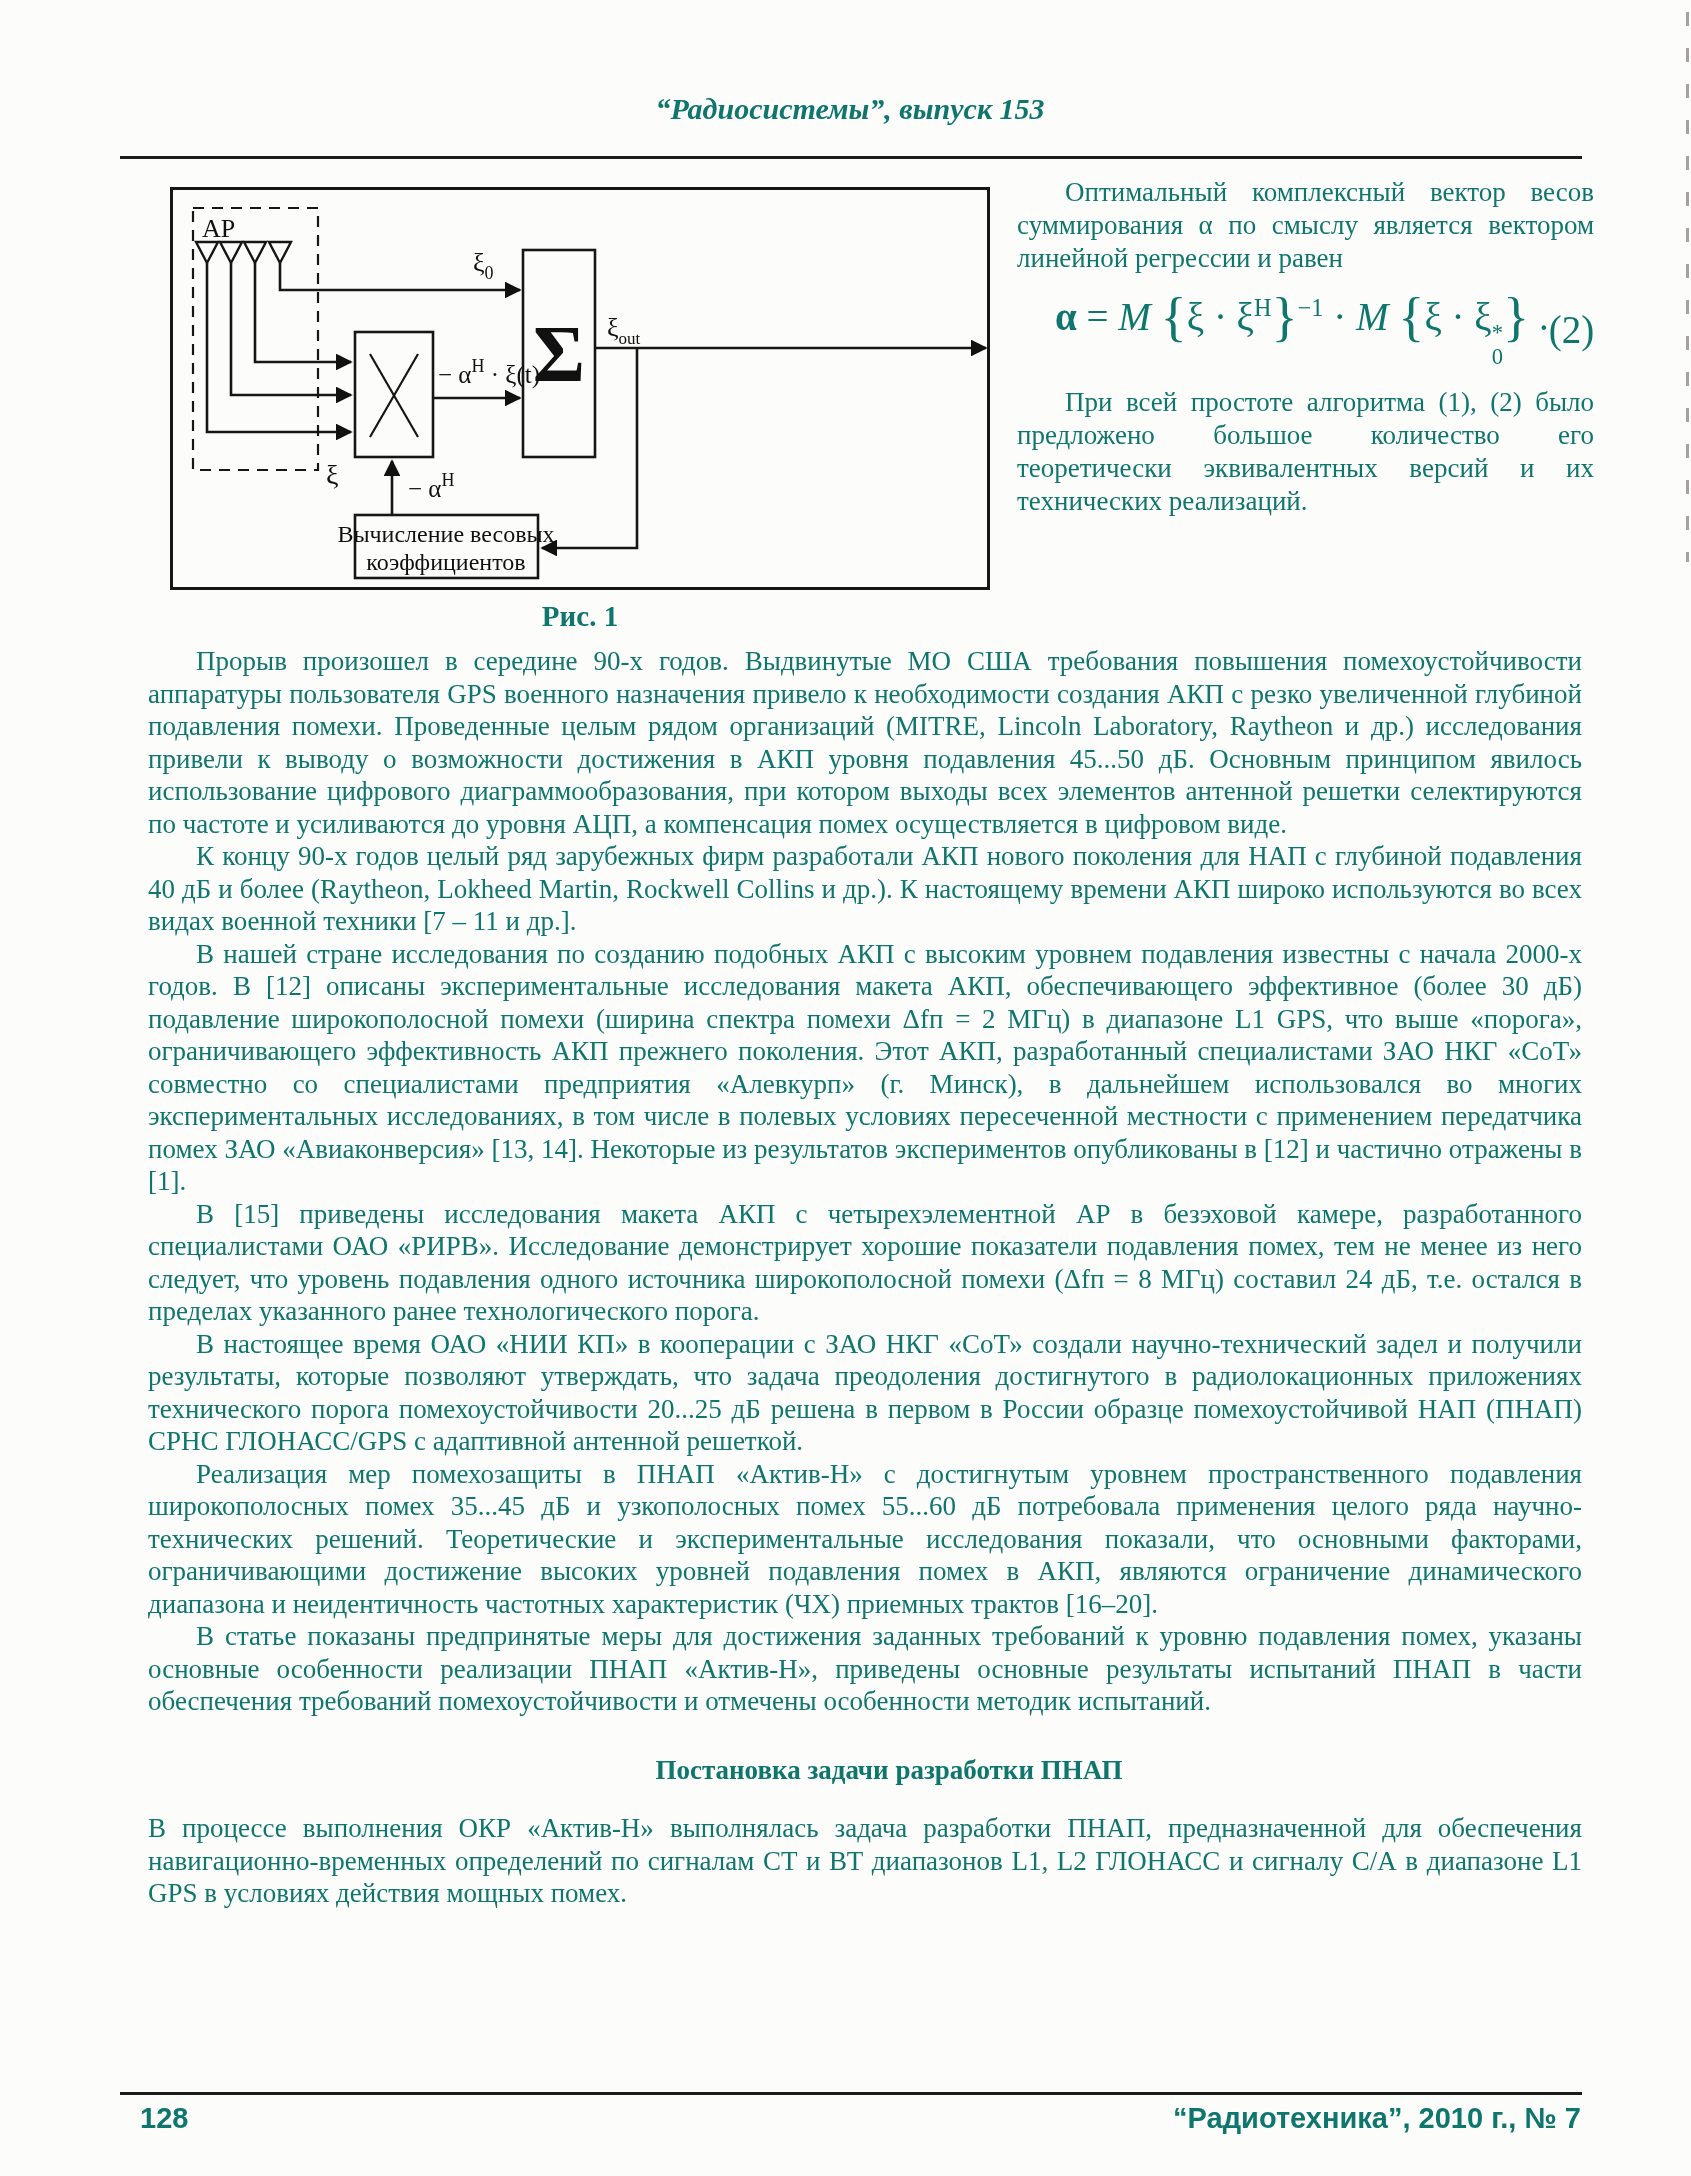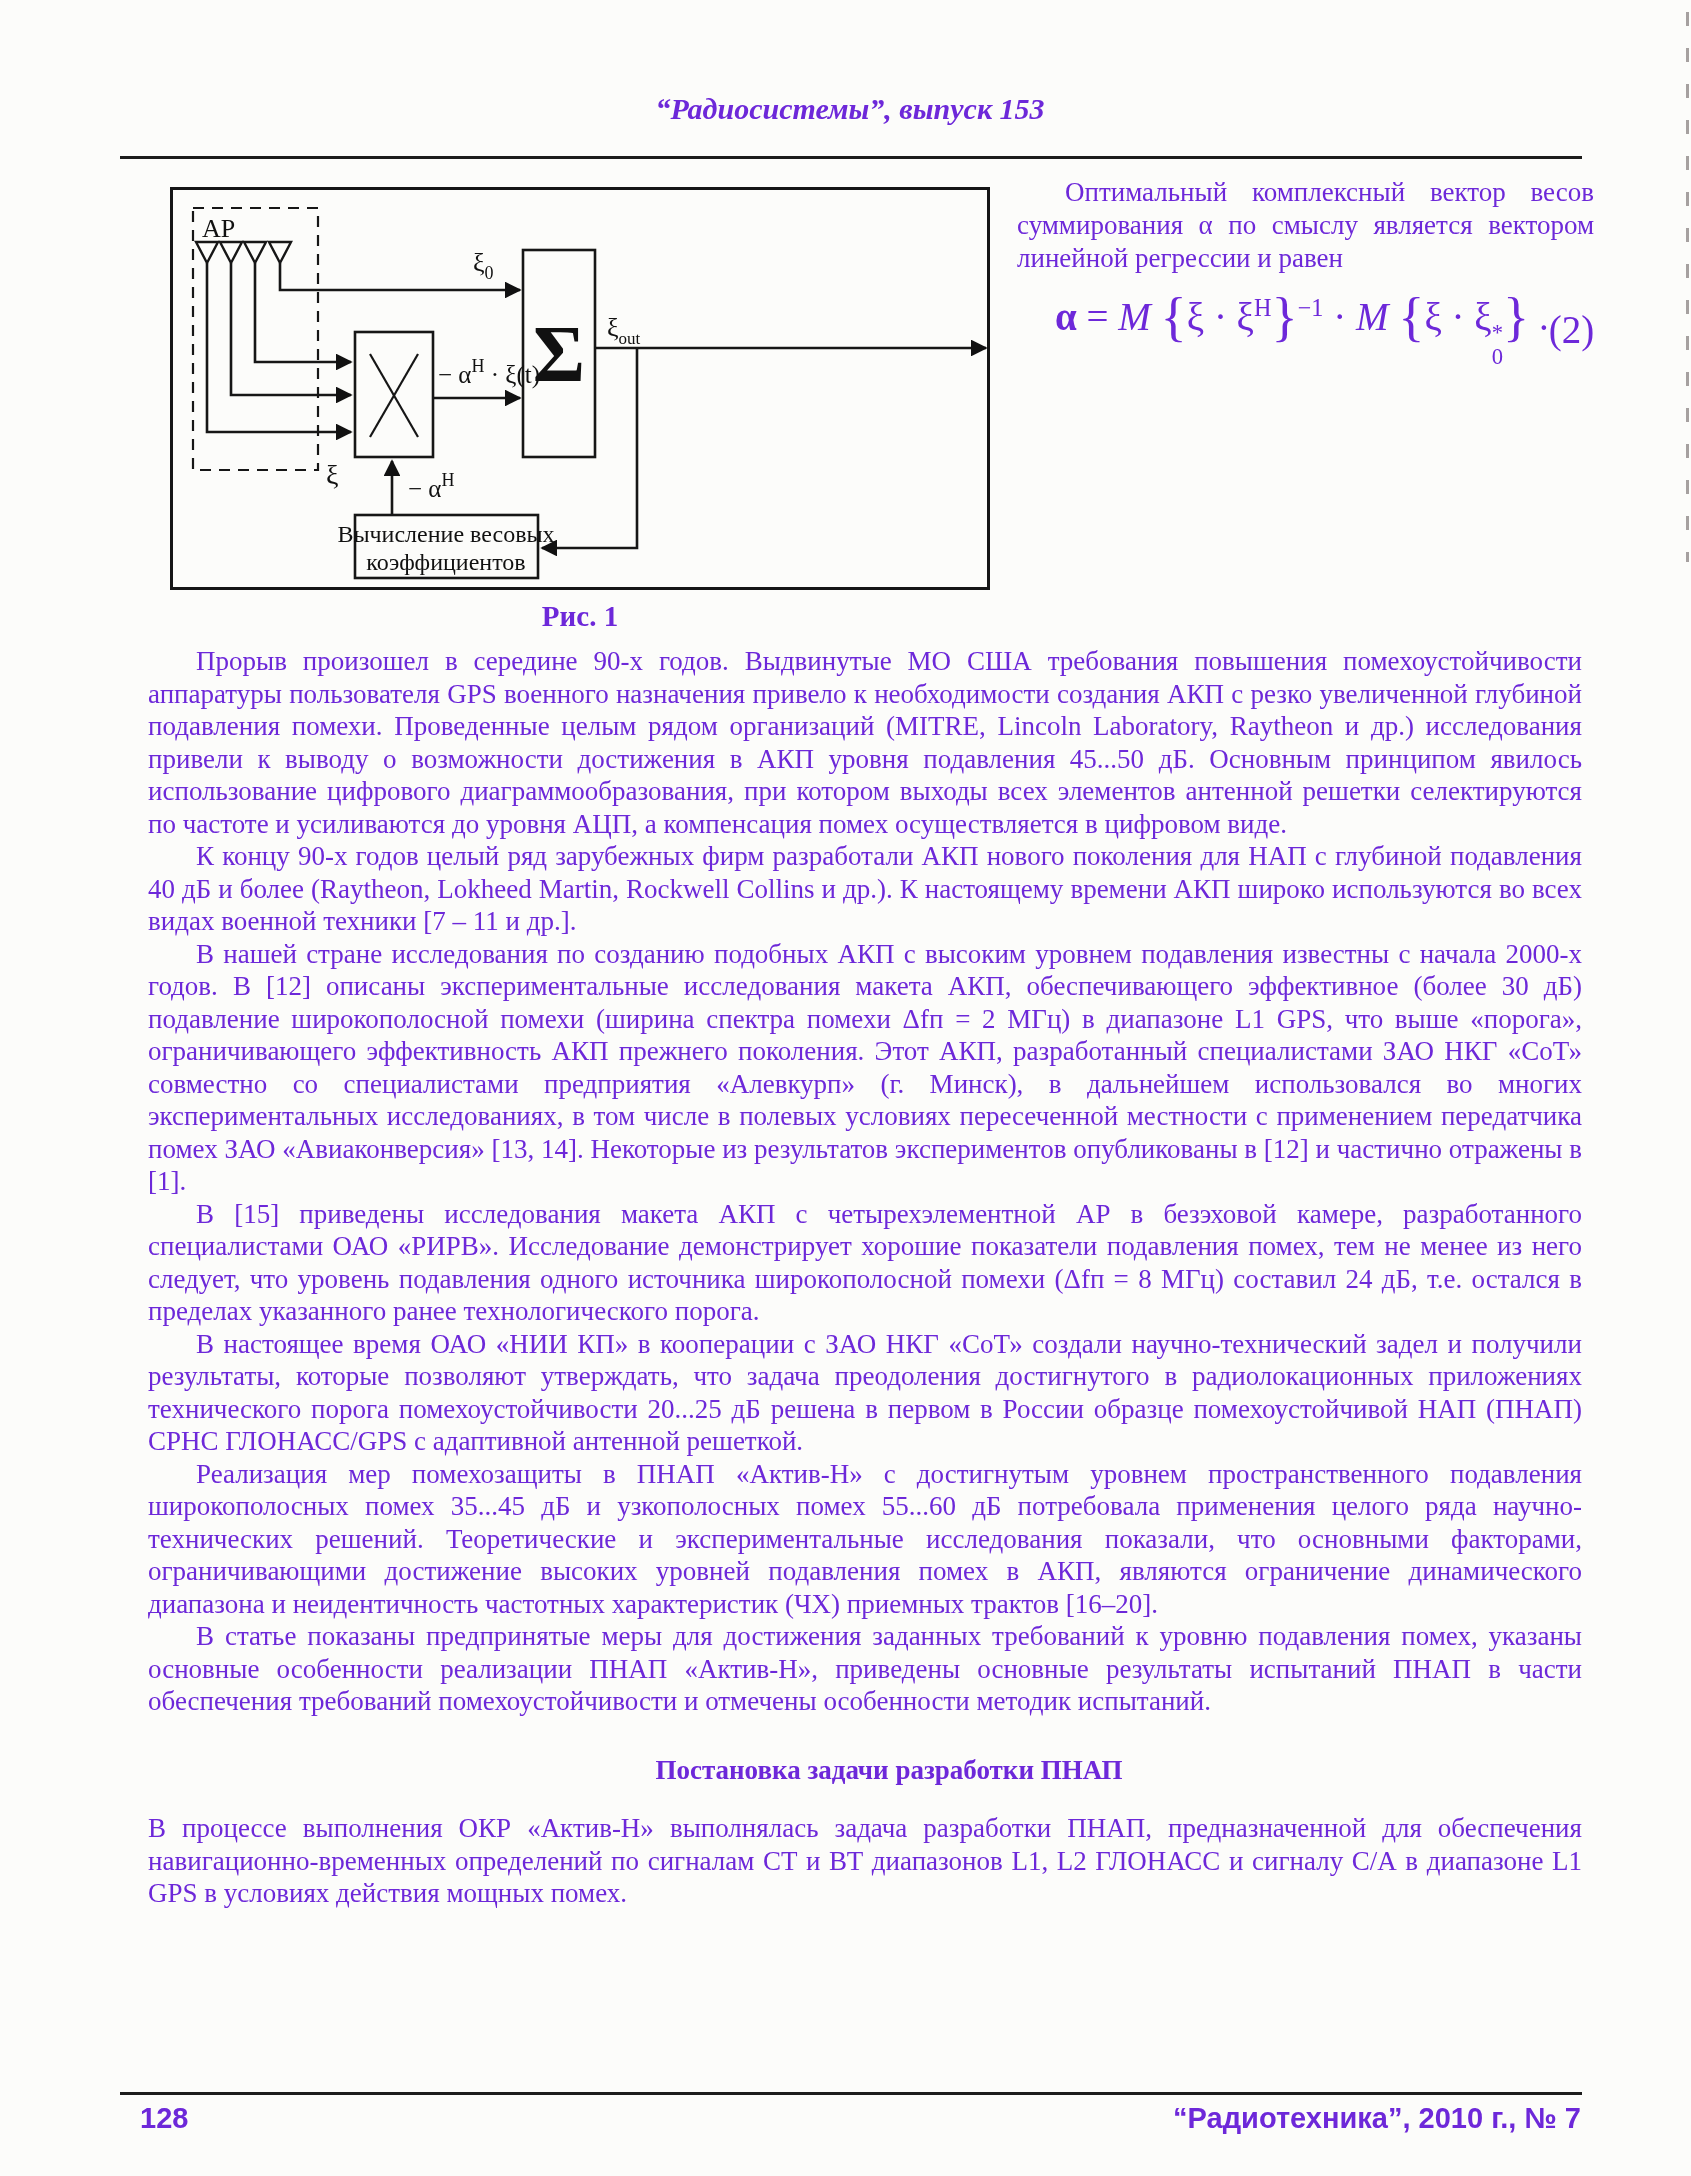--- a/index.html
+++ b/index.html
@@ -1,18 +1,18 @@
 <!DOCTYPE html>
 <html><head>
 <meta charset="utf-8">
 <style>
   html,body { margin:0; padding:0; background:#ffffff; }
   .page {
     position:relative; width:1691px; height:2176px;
-    background:#fcfcfa; color:#6d28d9;
+    background:#fcfcfa; color:#0f766e;
     font-family:"Liberation Serif", serif;
     overflow:hidden;
   }
   
   .header-title {
     position:absolute; top:92px; left:120px; width:1460px;
     text-align:center; font-size:30px; font-weight:bold; font-style:italic;
   }
   .rule { position:absolute; left:120px; width:1462px; height:3px; background:#1c1c1c; }
   .rule.header { top:156px; }
@@ -144,20 +144,21 @@
     <p>Оптимальный комплексный вектор весов суммирования α по смыслу является вектором линейной регрессии и равен</p>
 
     <div class="formula-row">
       <span class="formula-body"><span class="fb">α</span> <span>=</span> <span class="fi">M</span> <span class="brace">{</span><span>ξ · ξ</span><sup>H</sup><span class="brace">}</span><sup>−1</sup> <span>·</span> <span class="fi">M</span> <span class="brace">{</span><span>ξ · ξ</span><span class="stack">
             <span>*</span>
             <span>0</span>
           </span><span class="brace">}</span> <span>.</span></span>
       <span class="eq-num">(2)</span>
     </div>
 
+    <p>При всей простоте алгоритма (1), (2) было предложено большое количество его теоретически эквивалентных версий и их технических реализаций.</p>
   </div>
 
   <div class="body-text">
     <p>Прорыв произошел в середине 90-х годов. Выдвинутые МО США требования повышения помехоустойчивости аппаратуры пользователя GPS военного назначения привело к необходимости создания АКП с резко увеличенной глубиной подавления помехи. Проведенные целым рядом организаций (MITRE, Lincoln Laboratory, Raytheon и др.) исследования привели к выводу о возможности достижения в АКП уровня подавления 45...50 дБ. Основным принципом явилось использование цифрового диаграммообразования, при котором выходы всех элементов антенной решетки селектируются по частоте и усиливаются до уровня АЦП, а компенсация помех осуществляется в цифровом виде.</p>
     <p>К концу 90-х годов целый ряд зарубежных фирм разработали АКП нового поколения для НАП с глубиной подавления 40 дБ и более (Raytheon, Lokheed Martin, Rockwell Collins и др.). К настоящему времени АКП широко используются во всех видах военной техники [7 – 11 и др.].</p>
     <p>В нашей стране исследования по созданию подобных АКП с высоким уровнем подавления известны с начала 2000-х годов. В [12] описаны экспериментальные исследования макета АКП, обеспечивающего эффективное (более 30 дБ) подавление широкополосной помехи (ширина спектра помехи Δfп = 2 МГц) в диапазоне L1 GPS, что выше «порога», ограничивающего эффективность АКП прежнего поколения. Этот АКП, разработанный специалистами ЗАО НКГ «СоТ» совместно со специалистами предприятия «Алевкурп» (г. Минск), в дальнейшем использовался во многих экспериментальных исследованиях, в том числе в полевых условиях пересеченной местности с применением передатчика помех ЗАО «Авиаконверсия» [13, 14]. Некоторые из результатов экспериментов опубликованы в [12] и частично отражены в [1].</p>
     <p>В [15] приведены исследования макета АКП с четырехэлементной АР в безэховой камере, разработанного специалистами ОАО «РИРВ». Исследование демонстрирует хорошие показатели подавления помех, тем не менее из него следует, что уровень подавления одного источника широкополосной помехи (Δfп = 8 МГц) составил 24 дБ, т.е. остался в пределах указанного ранее технологического порога.</p>
     <p>В настоящее время ОАО «НИИ КП» в кооперации с ЗАО НКГ «СоТ» создали научно-технический задел и получили результаты, которые позволяют утверждать, что задача преодоления достигнутого в радиолокационных приложениях технического порога помехоустойчивости 20...25 дБ решена в первом в России образце помехоустойчивой НАП (ПНАП) СРНС ГЛОНАСС/GPS с адаптивной антенной решеткой.</p>
     <p>Реализация мер помехозащиты в ПНАП «Актив-Н» с достигнутым уровнем пространственного подавления широкополосных помех 35...45 дБ и узкополосных помех 55...60 дБ потребовала применения целого ряда научно-технических решений. Теоретические и экспериментальные исследования показали, что основными факторами, ограничивающими достижение высоких уровней подавления помех в АКП, являются ограничение динамического диапазона и неидентичность частотных характеристик (ЧХ) приемных трактов [16–20].</p>
     <p>В статье показаны предпринятые меры для достижения заданных требований к уровню подавления помех, указаны основные особенности реализации ПНАП «Актив-Н», приведены основные результаты испытаний ПНАП в части обеспечения требований помехоустойчивости и отмечены особенности методик испытаний.</p>

